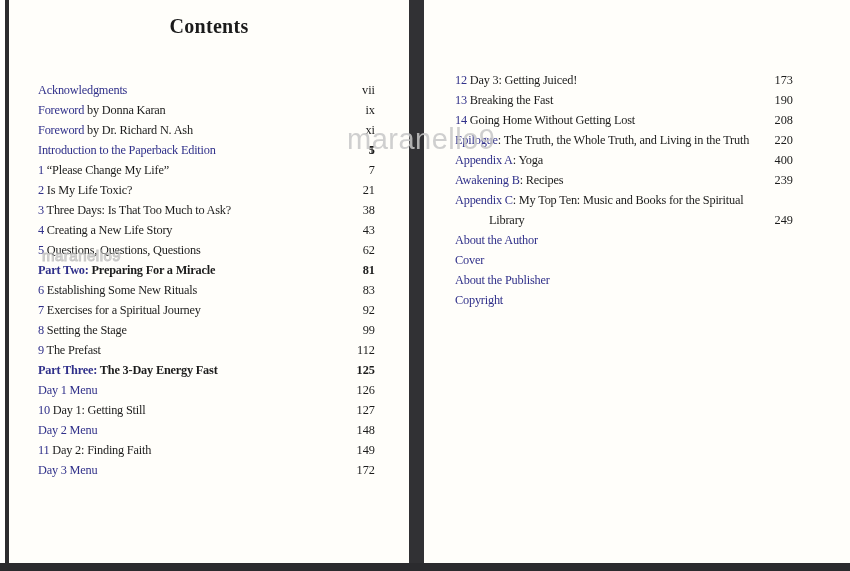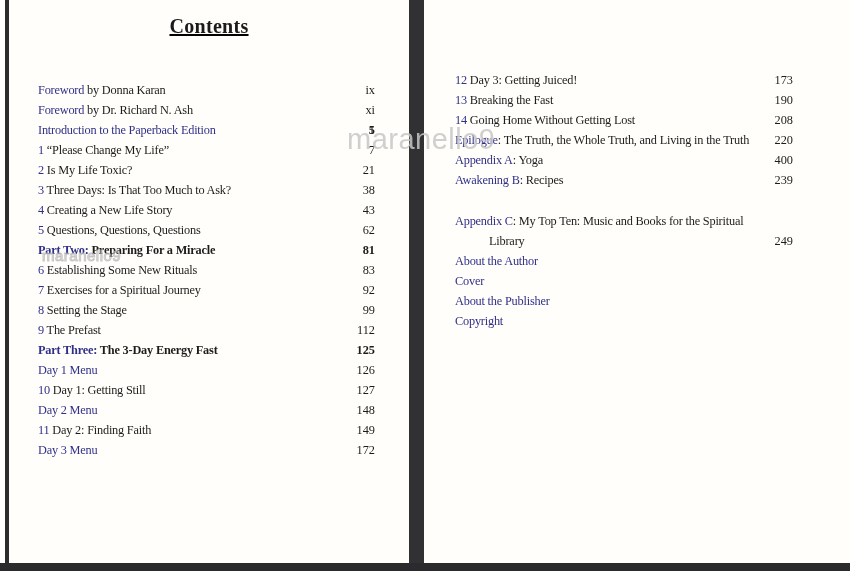--- a/index.html
+++ b/index.html
@@ -8,21 +8,20 @@
     position: relative;
     background: #ffffff;
     font-family: "Liberation Serif", serif;
     overflow: hidden;
   }
   .spread { position: absolute; inset: 0; }
 
   .page {
     position: absolute; top: 0; bottom: 8px;
     background: #fffefa;
-    text-decoration: underline;
   }
   .page-left  { left: 9px;  width: 400px; }
   .page-right { left: 424px; right: 0; }
 
   .edge-left {
     position: absolute; left: 5px; top: 0; bottom: 0; width: 4px;
     background: #2c2c2f; z-index: 3;
   }
   .gutter {
     position: absolute; left: 409px; top: 0; bottom: 6px; width: 15px;
@@ -59,21 +58,21 @@
   .toc-row .entry-text { white-space: nowrap; }
   .toc-row.part { font-weight: bold; }
   .toc-row .link { color: #30308a; }
   .toc-row .rest { color: #1c1c1c; }
   .toc-row .page-num {
     position: absolute; right: 0; bottom: 0;
     line-height: 20px;
     color: #1c1c1c;
     letter-spacing: 0;
   }
-  .toc-row.wrap { white-space: normal; margin-top: 21px; }
+  .toc-row.wrap { white-space: normal; }
   .toc-row.wrap .entry-text {
     display: block;
     white-space: normal;
     padding-left: 34px; text-indent: -34px;
     padding-right: 30px;
   }
 
   .wm-big {
     position: absolute; left: 347px; top: 123px;
     font-family: "Liberation Sans", sans-serif;
@@ -91,20 +90,21 @@
   }
 </style>
 </head>
 <body>
 
 <div class="spread">
 
   <div class="page page-left">
     <div class="page-title">Contents</div>
     <div class="toc toc-left" id="toc-left">
+        <div class="toc-row"><span class="entry-text"><span class="link">Acknowledgments</span><span class="rest"></span></span><span class="page-num">vii</span></div>
         <div class="toc-row"><span class="entry-text"><span class="link">Foreword</span><span class="rest"> by Donna Karan</span></span><span class="page-num">ix</span></div>
         <div class="toc-row"><span class="entry-text"><span class="link">Foreword</span><span class="rest"> by Dr. Richard N. Ash</span></span><span class="page-num">xi</span></div>
         <div class="toc-row"><span class="entry-text"><span class="link">Introduction to the Paperback Edition</span><span class="rest"></span></span><span class="page-num">1</span></div>
         <div class="toc-row part"><span class="page-num">5</span></div>
         <div class="toc-row"><span class="entry-text"><span class="link">1</span><span class="rest"> “Please Change My Life”</span></span><span class="page-num">7</span></div>
         <div class="toc-row"><span class="entry-text"><span class="link">2</span><span class="rest"> Is My Life Toxic?</span></span><span class="page-num">21</span></div>
         <div class="toc-row"><span class="entry-text"><span class="link">3</span><span class="rest"> Three Days: Is That Too Much to Ask?</span></span><span class="page-num">38</span></div>
         <div class="toc-row"><span class="entry-text"><span class="link">4</span><span class="rest"> Creating a New Life Story</span></span><span class="page-num">43</span></div>
         <div class="toc-row"><span class="entry-text"><span class="link">5</span><span class="rest"> Questions, Questions, Questions</span></span><span class="page-num">62</span></div>
         <div class="toc-row part"><span class="entry-text"><span class="link">Part Two:</span><span class="rest"> Preparing For a Miracle</span></span><span class="page-num">81</span></div>

